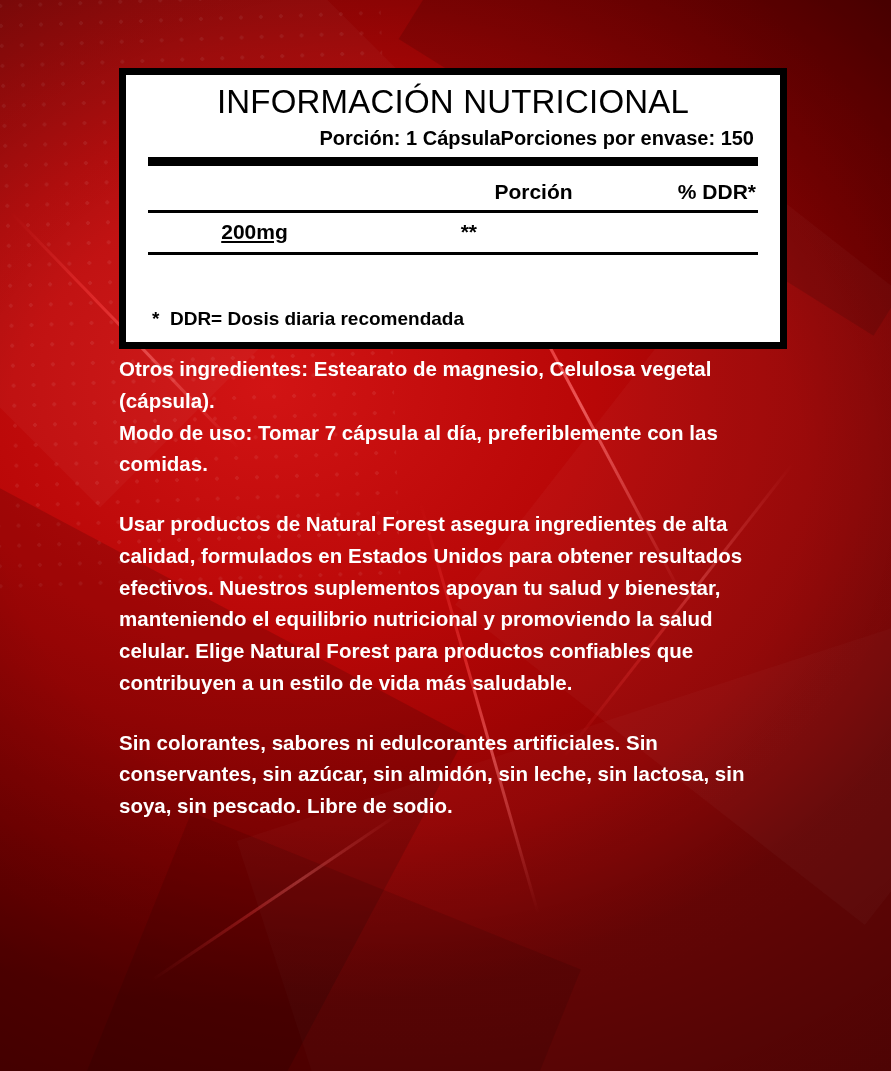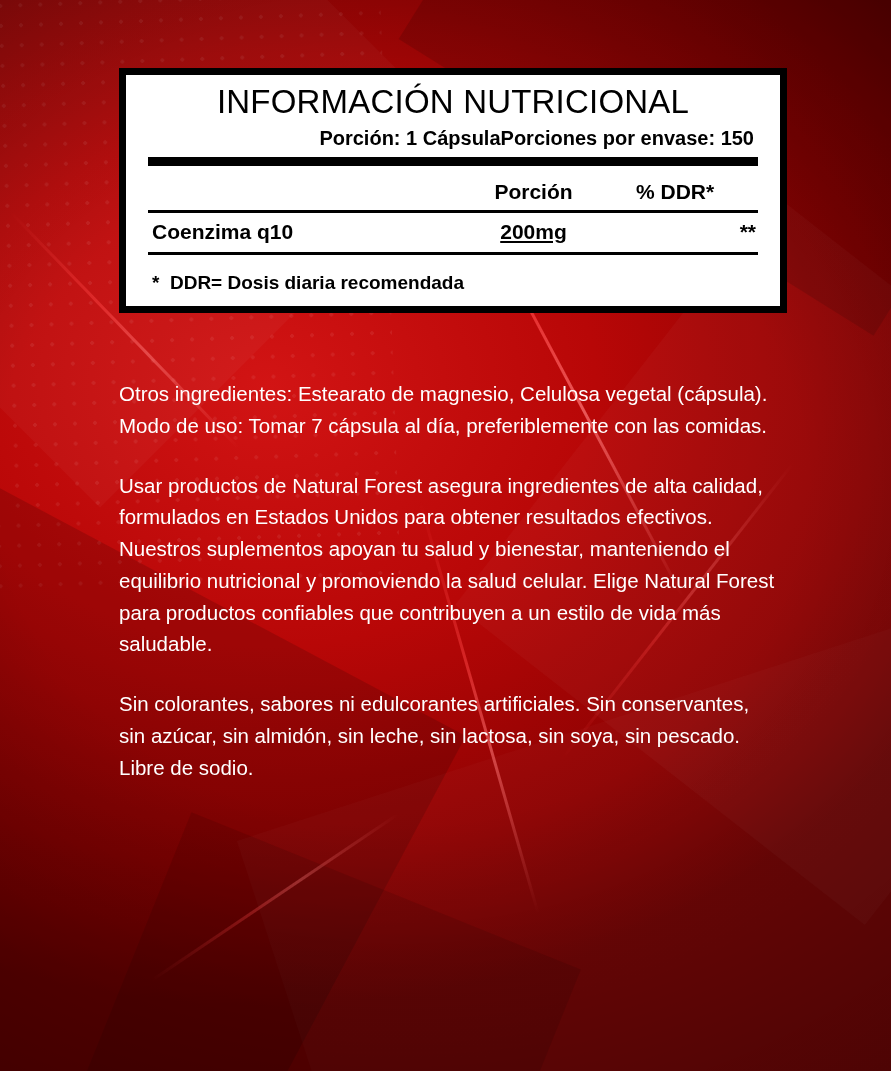--- a/index.html
+++ b/index.html
@@ -110,48 +110,49 @@
   }
   .facts-head {
     display: flex;
     justify-content: flex-end;
     align-items: baseline;
     font-size: 21px;
     font-weight: 700;
     padding: 14px 2px 6px 0;
   }
   .facts-head .col-portion { width: 205px; text-align: center; }
-  .facts-head .col-ddr { width: 120px; text-align: left; }
+  .facts-head .col-ddr { width: 120px; text-align: right; }
   .facts-item {
     display: flex;
     align-items: baseline;
     font-size: 21px;
     font-weight: 700;
     padding: 7px 2px 8px 4px;
   }
   .facts-item .nutrient { flex: 1; }
   .facts-item .amount { width: 205px; text-align: center; text-decoration: underline; }
   .facts-item .dv { width: 120px; text-align: right; }
   .facts-notes {
     font-size: 19px;
     font-weight: 700;
     line-height: 1.22;
-    padding: 16px 0 2px 4px;
+    padding: 8px 0 2px 4px;
+    margin-top: 44px;
   }
   .facts-notes div { white-space: pre; }
 
   
   .body-copy {
     position: absolute;
     left: 119px;
-    top: 378px;
+    top: 353px;
     width: 660px;
     color: #ffffff;
     font-size: 20.5px;
-    font-weight: 400;
+    font-weight: 700;
     line-height: 1.55;
   }
   .para { margin: 0 0 0 0; }
   .para + .para { margin-top: 0; }
   .gap { height: 28px; }
 </style>
 </head>
 <body>
 
 <div class="page">
@@ -185,21 +186,20 @@
       <div class="rule-thick"></div>
 
       <div class="facts-head">
         <span class="col-portion">Porción</span>
         <span class="col-ddr">% DDR*</span>
       </div>
 
       <div class="rule-thin"></div>
 
       <div class="facts-item">
-        <span class="nutrient">Coenzima q10</span>
         <span class="amount">200mg</span>
         <span class="dv">**</span>
       </div>
 
       <div class="rule-thin"></div>
 
       <div class="facts-notes">
         <div>*  DDR= Dosis diaria recomendada</div>
       </div>
     </div>

